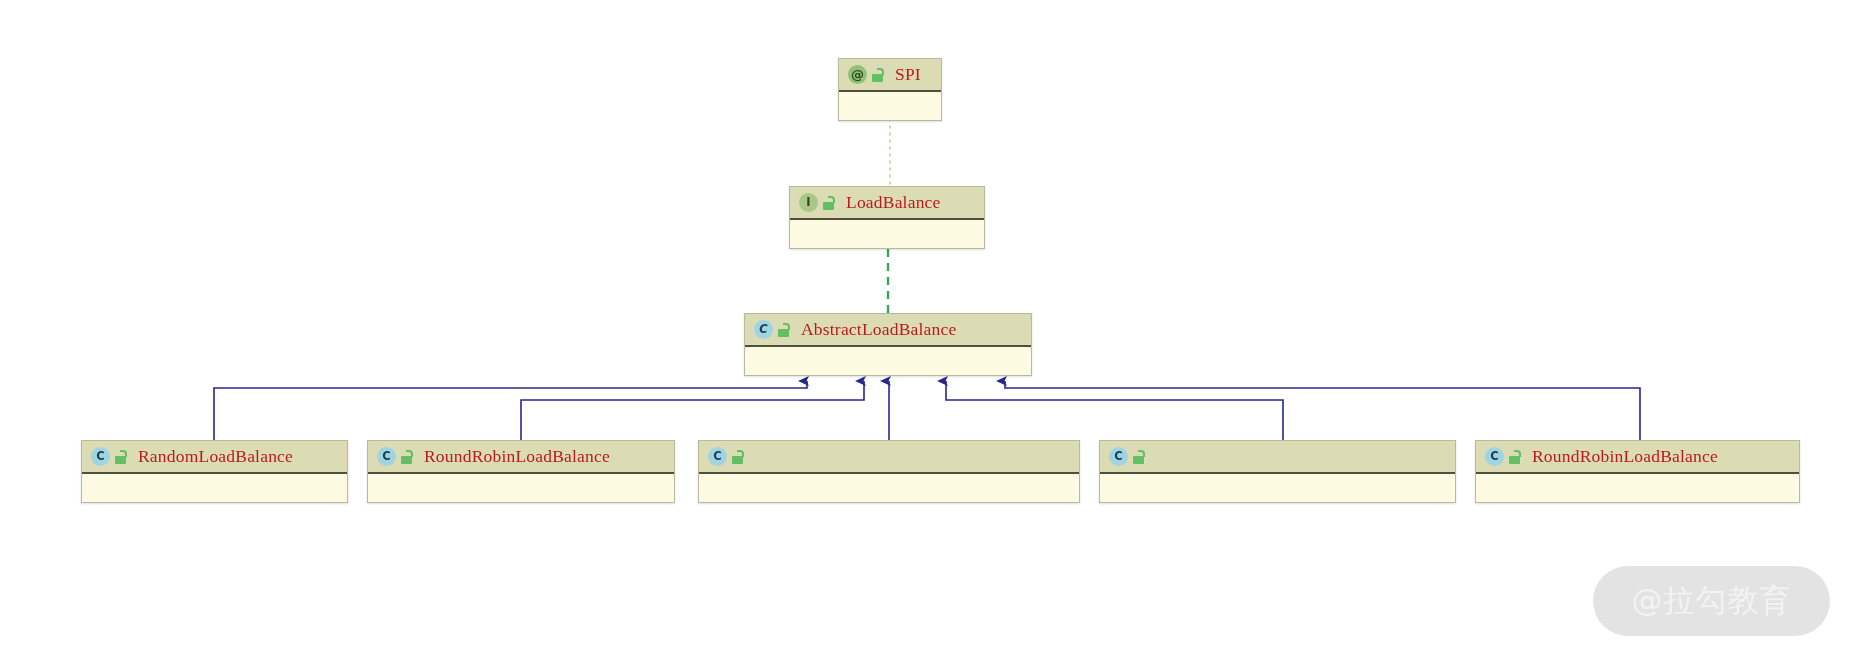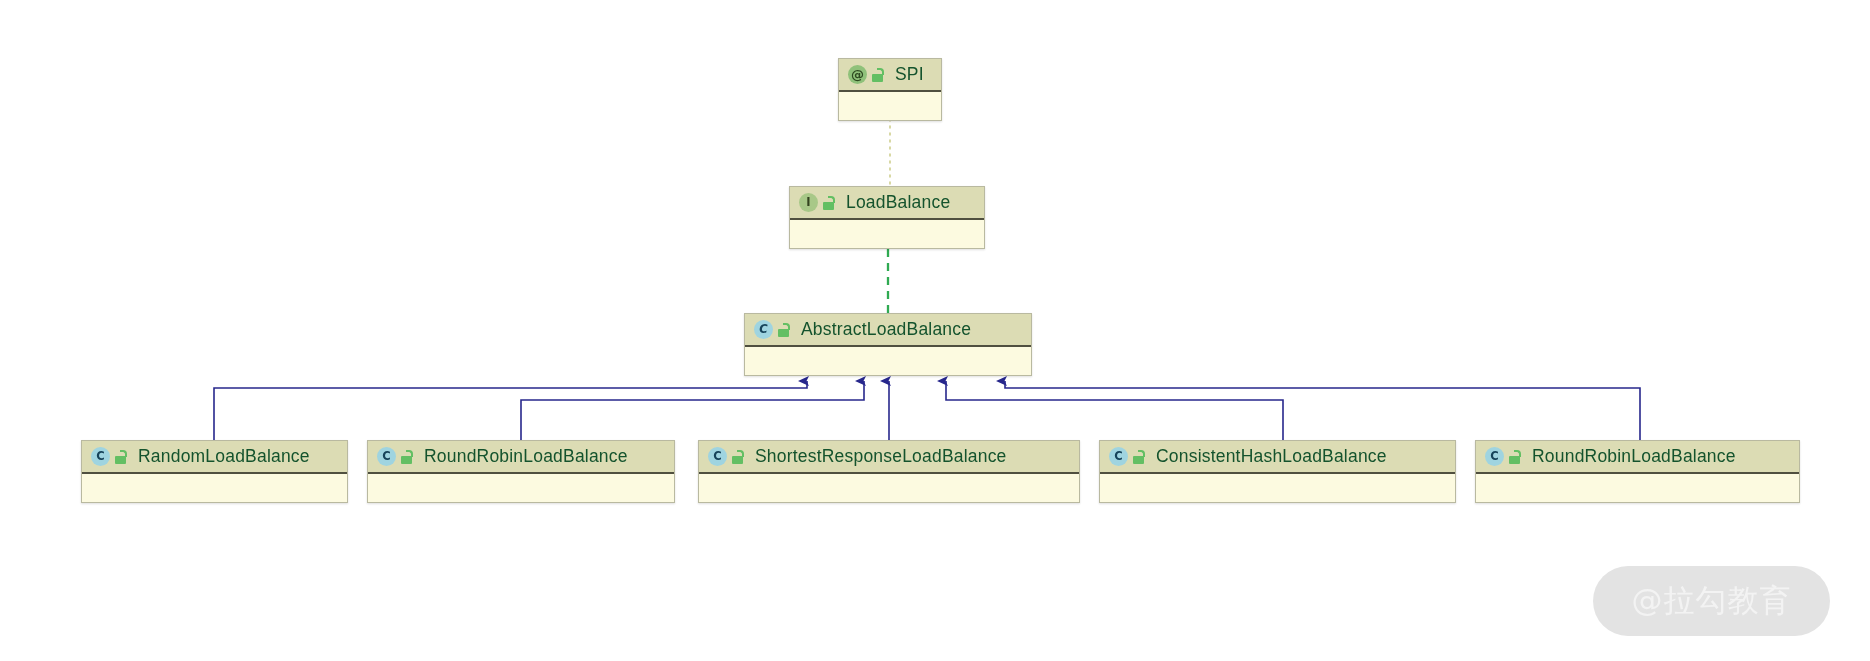--- a/index.html
+++ b/index.html
@@ -49,23 +49,23 @@
     align-items: center;
     padding: 0 9px;
     white-space: nowrap;
   }
   .uml-body {
     box-sizing: border-box;
     height: 28px;
     background: #fcfae0;
   }
   .uml-title {
-    font-family: Liberation Sans, sans-serif;
+    font-family: Liberation Serif, serif;
     font-size: 17.5px;
-    color: #14532d;
+    color: #b91c1c;
     letter-spacing: 0.2px;
     margin-left: 10px;
   }
 
   
   .uml-icon {
     flex: 0 0 auto;
     display: inline-flex;
     align-items: center;
     justify-content: center;
@@ -249,33 +249,31 @@
     <div class="uml-body"></div>
   </div>
 
   <div class="uml-node" style="left:698px; top:440px; width:382px;">
     <div class="uml-header">
       <span class="uml-icon icon-class">C</span>
       <span class="lock-icon">
         <span class="lock-shackle"></span>
           <span class="lock-body"></span>
       </span>
-      <span class="uml-title">ShortestResponseLoadBalance</span>
     </div>
     <div class="uml-body"></div>
   </div>
 
   <div class="uml-node" style="left:1099px; top:440px; width:357px;">
     <div class="uml-header">
       <span class="uml-icon icon-class">C</span>
       <span class="lock-icon">
         <span class="lock-shackle"></span>
           <span class="lock-body"></span>
       </span>
-      <span class="uml-title">ConsistentHashLoadBalance</span>
     </div>
     <div class="uml-body"></div>
   </div>
 
   <div class="uml-node" style="left:1475px; top:440px; width:325px;">
     <div class="uml-header">
       <span class="uml-icon icon-class">C</span>
       <span class="lock-icon">
         <span class="lock-shackle"></span>
           <span class="lock-body"></span>

